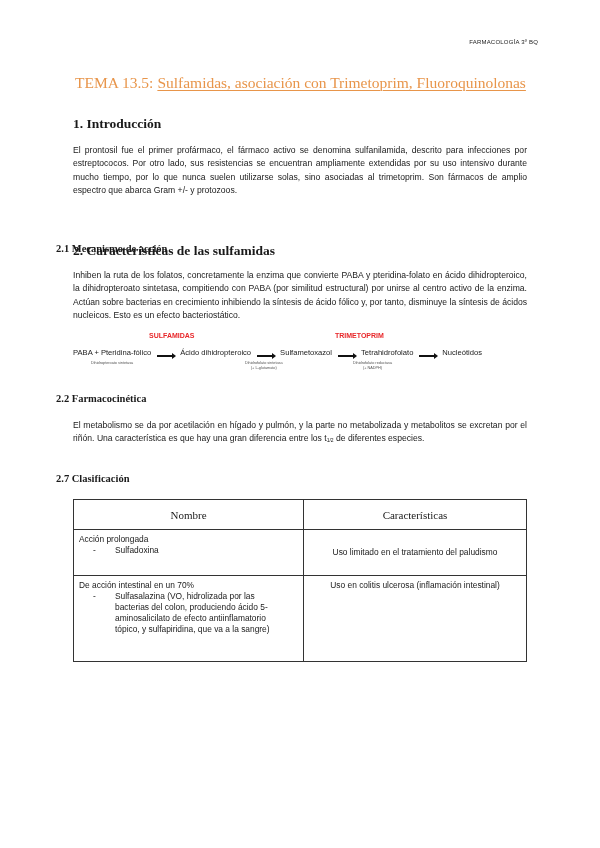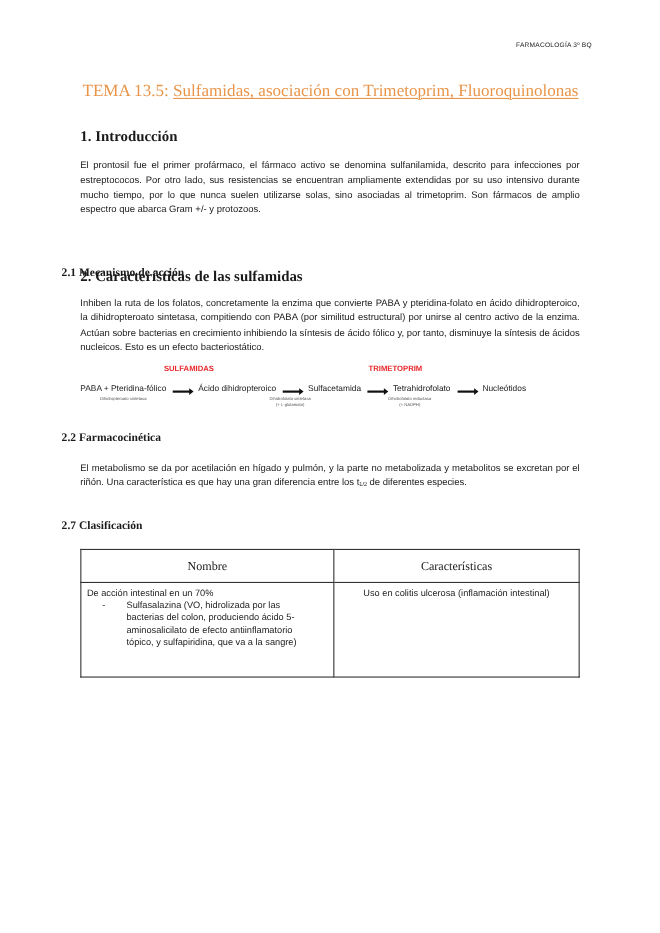--- a/index.html
+++ b/index.html
@@ -101,21 +101,21 @@
 <div class="para" style="top:269px;">Inhiben la ruta de los folatos, concretamente la enzima que convierte PABA y pteridina-folato en ácido dihidropteroico, la dihidropteroato sintetasa, compitiendo con PABA (por similitud estructural) por unirse al centro activo de la enzima. Actúan sobre bacterias en crecimiento inhibiendo la síntesis de ácido fólico y, por tanto, disminuye la síntesis de ácidos nucleicos. Esto es un efecto bacteriostático.</div>
 
 <div class="diagram">
   <div class="diag-label-red" style="left:76px;">SULFAMIDAS</div>
   <div class="diag-label-red" style="left:262px;">TRIMETOPRIM</div>
   <div class="diag-row">
     <span class="node">PABA + Pteridina-fólico</span>
     <span class="arrow"></span>
     <span class="node">Ácido dihidropteroico</span>
     <span class="arrow"></span>
-    <span class="node">Sulfacetamida</span>
+    <span class="node">Sulfametoxazol</span>
     <span class="arrow"></span>
     <span class="node">Tetrahidrofolato</span>
     <span class="arrow"></span>
     <span class="node">Nucleótidos</span>
   </div>
   <div class="diag-small" style="left:18px; top:29px;">
     <div>Dihidropteroato sintetasa</div>
   </div>
   <div class="diag-small" style="left:172px; top:29px;">
     <div>Dihidrofolato sintetasa</div>
@@ -133,20 +133,29 @@
 <div class="h2" style="top:473px;">2.7 Clasificación</div>
 
 <table class="class-table">
   <thead>
     <tr>
       <th>Nombre</th>
       <th>Características</th>
     </tr>
   </thead>
   <tbody>
+    <tr class="row-3">
+      <td class="col-name">
+        <div>Acción prolongada</div>
+        <ul class="bullets">
+          <li>Sulfadoxina</li>
+        </ul>
+      </td>
+      <td class="col-char mid">Uso limitado en el tratamiento del paludismo</td>
+    </tr>
     <tr class="row-4">
       <td class="col-name">
         <div>De acción intestinal en un 70%</div>
         <ul class="bullets">
           <li style="padding-right:20px;">Sulfasalazina (VO, hidrolizada por las bacterias del colon, produciendo ácido 5-aminosalicilato de efecto antiinflamatorio tópico, y sulfapiridina, que va a la sangre)</li>
         </ul>
       </td>
       <td class="col-char topc">Uso en colitis ulcerosa (inflamación intestinal)</td>
     </tr>
   </tbody>

